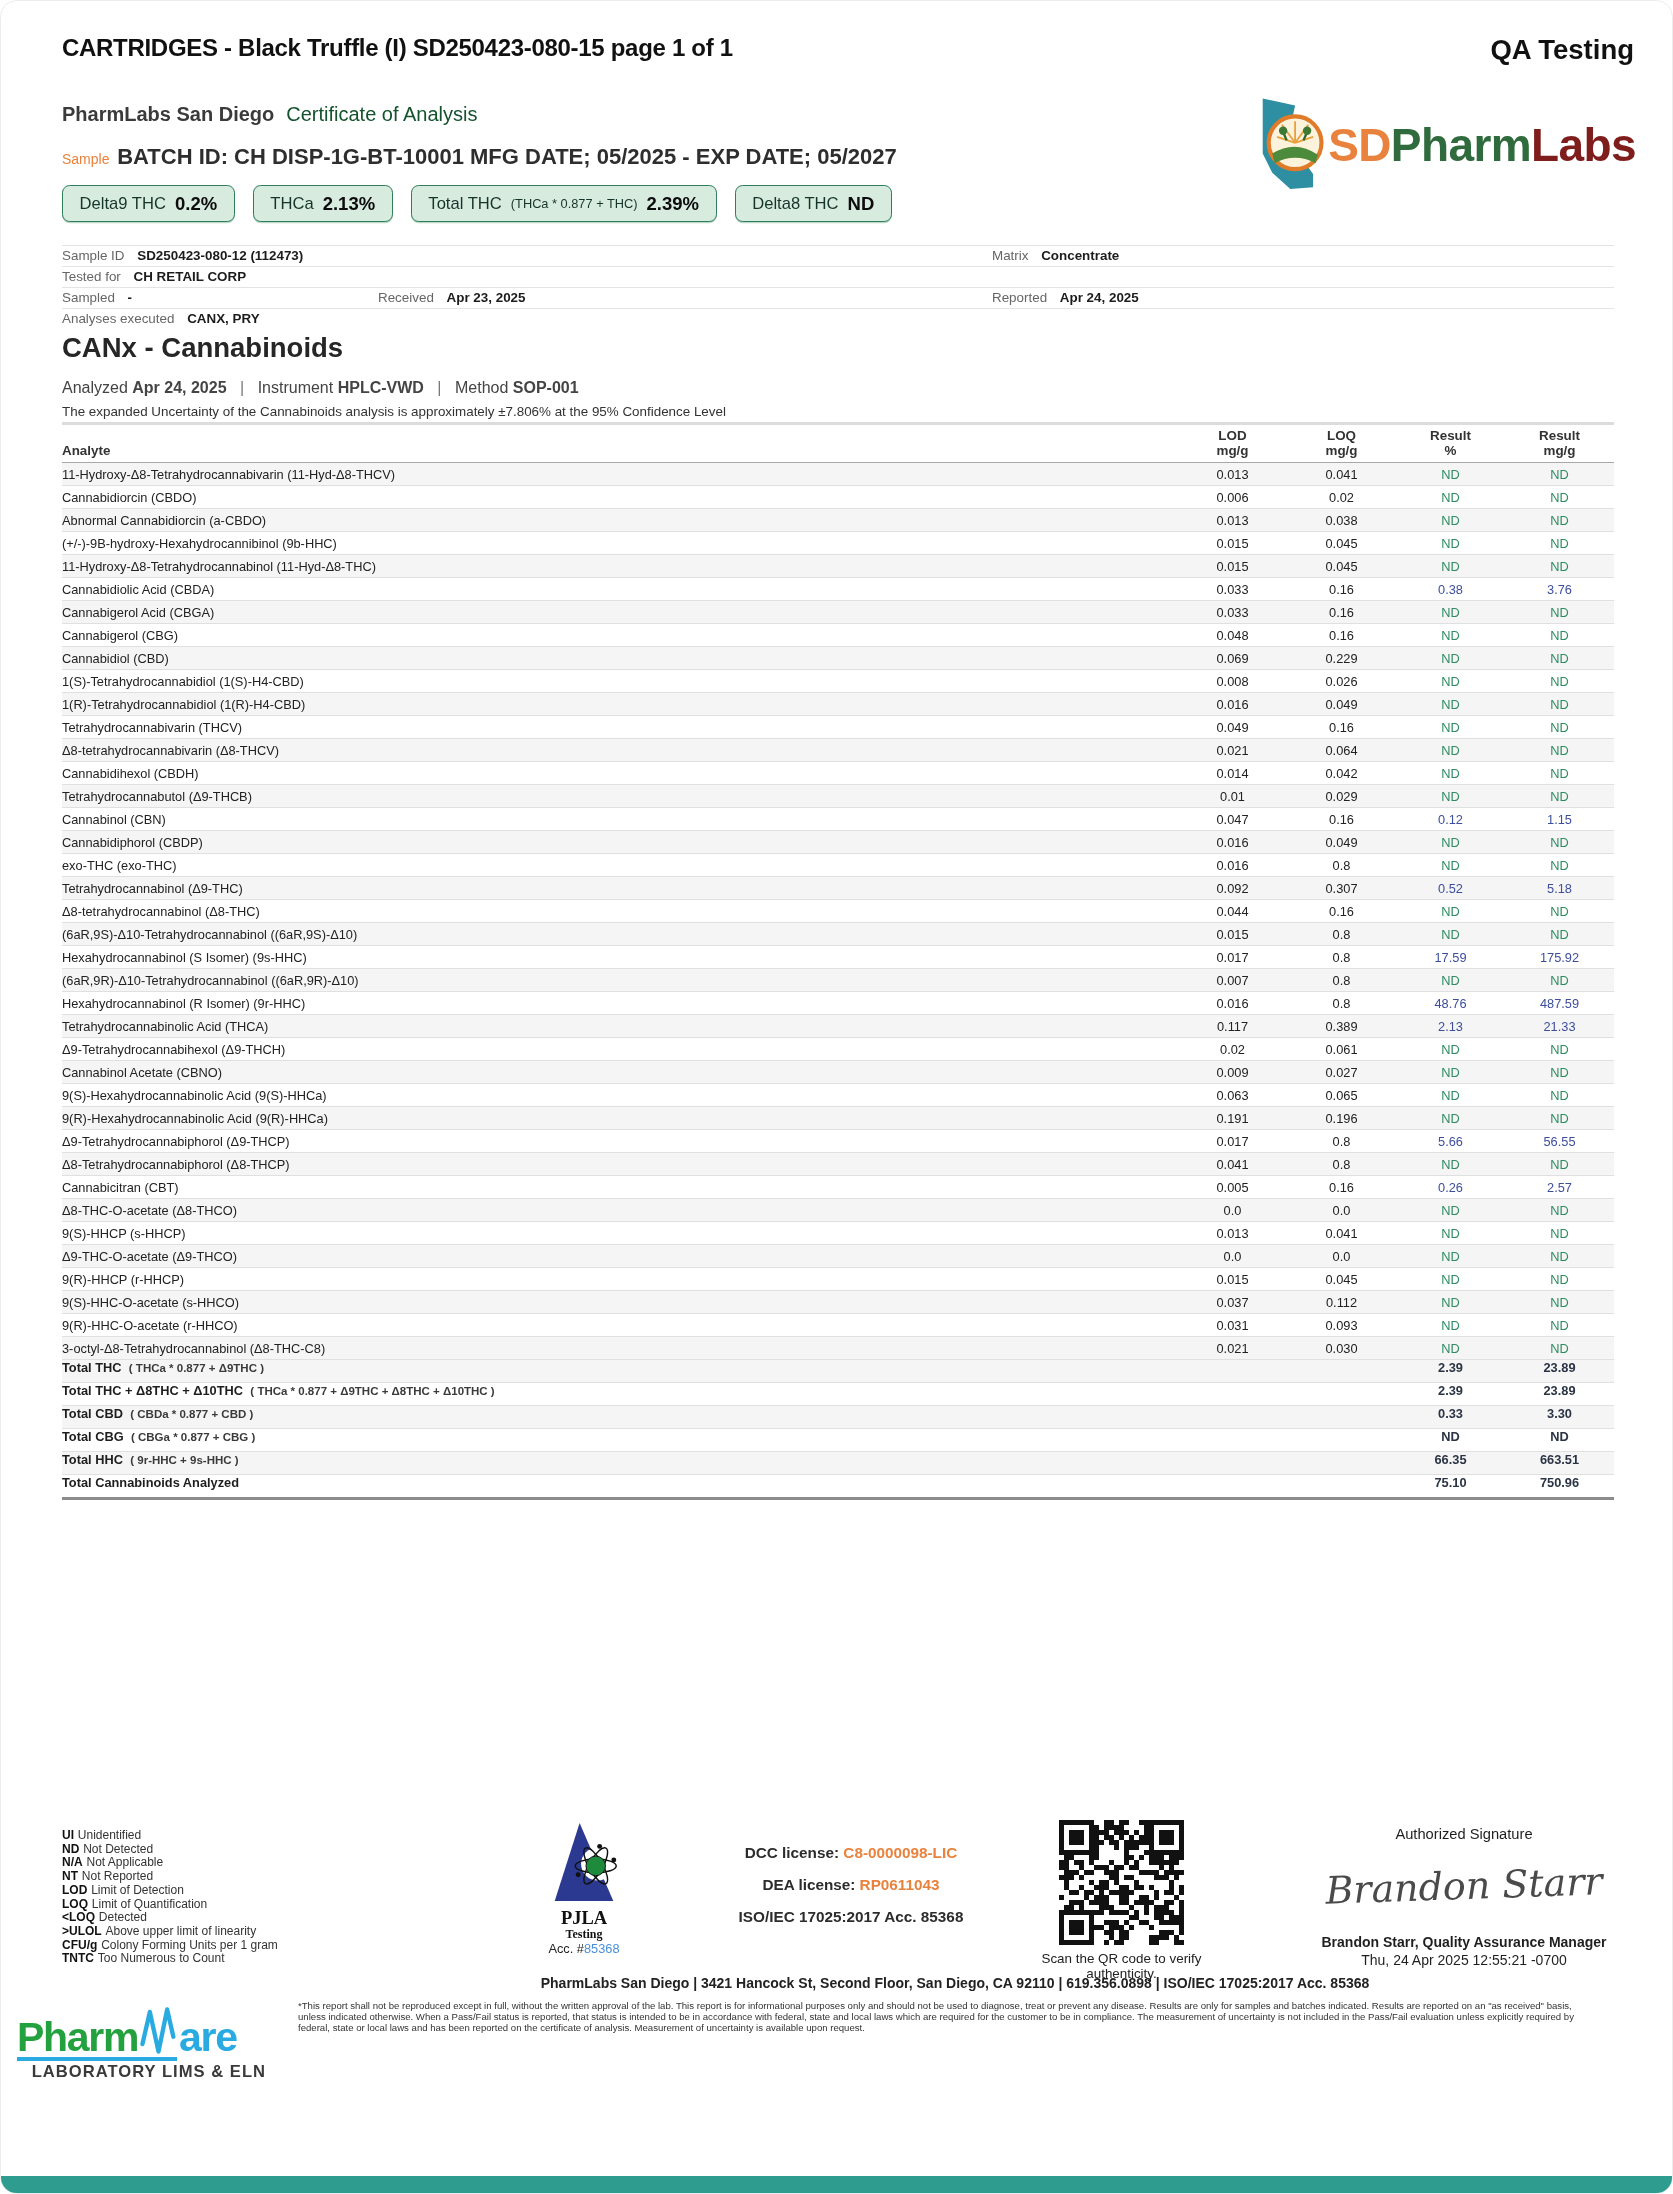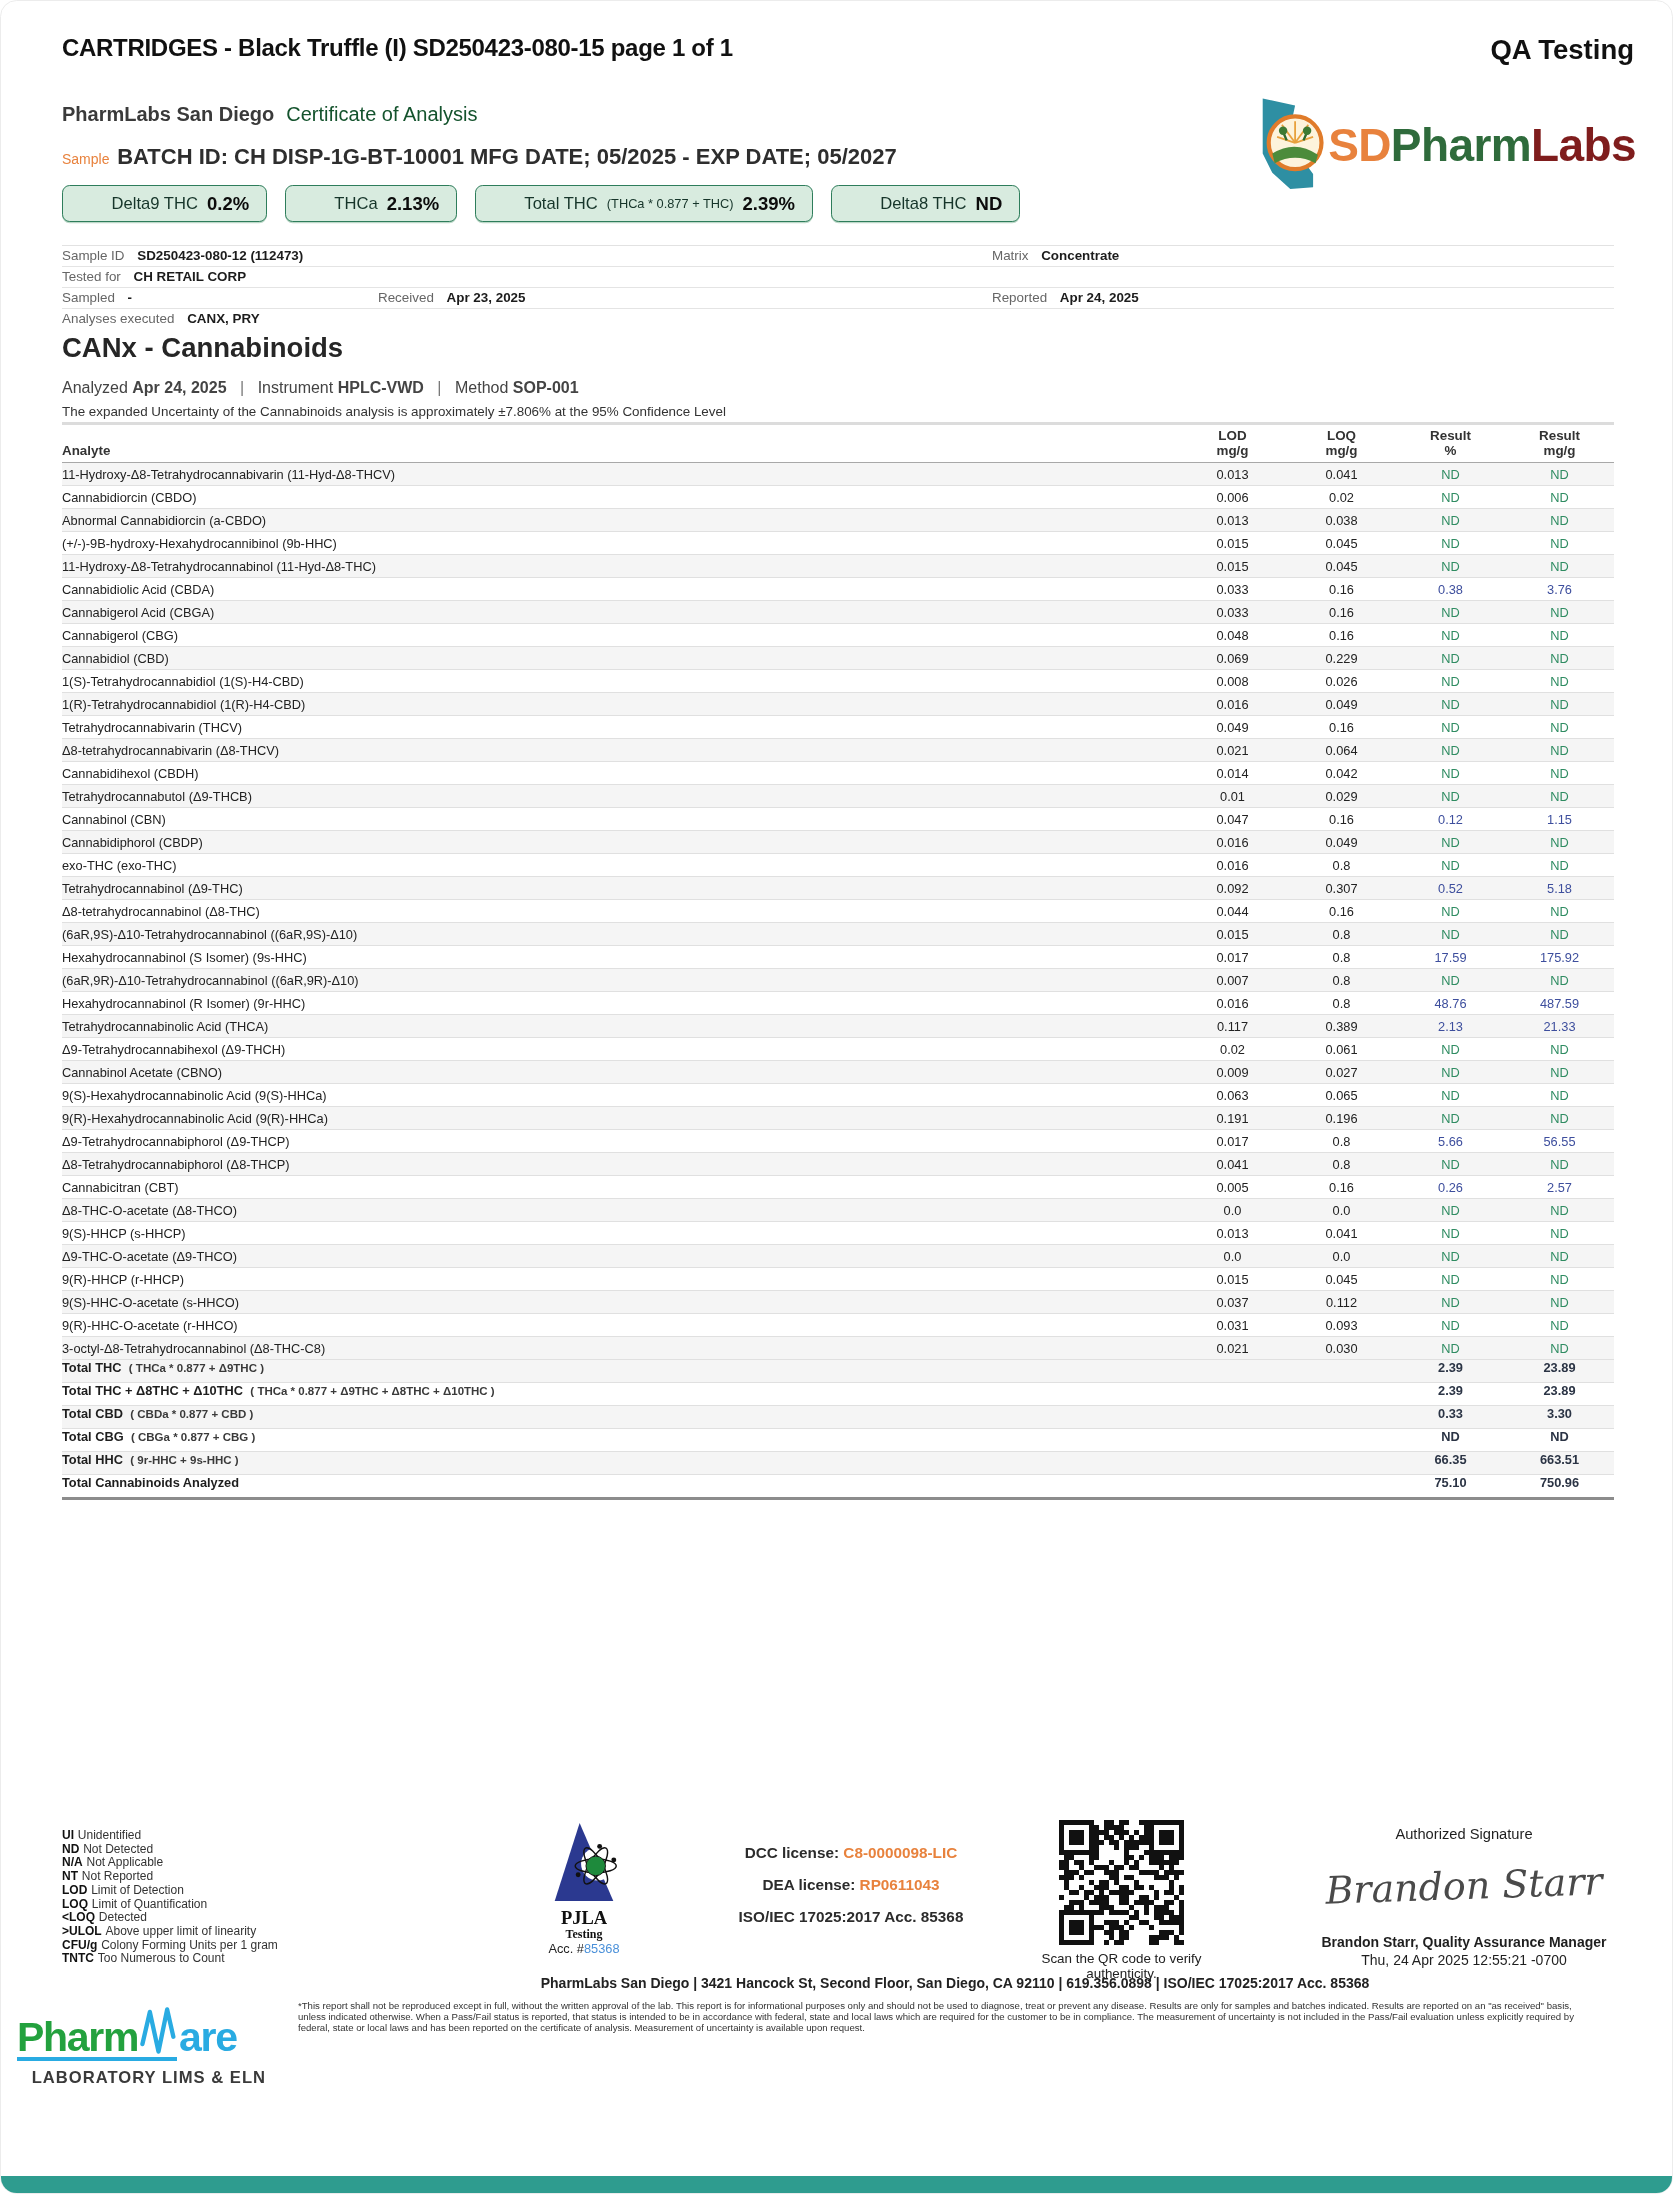--- a/index.html
+++ b/index.html
@@ -20,21 +20,21 @@
   
   .sdlogo{position:absolute;top:95px;right:36px;display:flex;align-items:center;gap:3.8px;}
   .sdlogo-text{font-size:46px;font-weight:bold;letter-spacing:-0.6px;}
   .sd-orange{color:#E8823D;}
   .sd-green{color:#2F6B3C;}
   .sd-blue{color:#7f1d1d;}
   
   .badges{position:absolute;top:184px;left:61px;display:flex;gap:18px;}
   .badge{display:flex;align-items:center;gap:9px;height:35px;padding:0 16.6px;
          background:#D8EBDF;border:1.9px solid #2E7D5B;border-radius:7.7px;box-shadow:0 1.3px 0 #bcd8c8;}
-  .blabel{font-size:16.6px;color:#16352a;margin-left:32px;}
+  .blabel{font-size:16.6px;color:#16352a;}
   .bsub{font-size:12.8px;color:#16352a;}
   .bsub:empty{display:none;}
   .bval{font-size:18.5px;font-weight:bold;color:#0c0c0c;}
   
   .sinfo{position:absolute;top:244px;left:61px;width:1552px;font-size:13.4px;border-top:1.3px solid #e2e2e2;}
   .sirow{position:relative;height:20px;line-height:20px;border-bottom:0.6px solid #e4e4e4;}
   .sirow:last-child{border-bottom:none;}
   .silabel{color:#666;margin-right:9px;}
   .sival{font-weight:bold;color:#1c1c1c;}
   .si-abs1{position:absolute;left:316px;top:0;}
@@ -85,21 +85,21 @@
   .sig-script{font-family:"DejaVu Serif",serif;font-style:italic;font-size:38px;color:#4a4a4a;margin-top:22px;transform:rotate(-2deg);}
   .sig-name{font-size:14px;font-weight:600;color:#1f1f1f;margin-top:25.6px;}
   .sig-date{font-size:14px;color:#1f1f1f;margin-top:2.6px;}
   .address{position:absolute;top:1974px;left:275px;right:38px;text-align:center;font-size:14px;font-weight:600;color:#222;}
   .disclaimer{position:absolute;top:1999px;left:297px;right:83px;font-size:9.6px;line-height:11.2px;color:#333;}
   .pharmware{position:absolute;top:2006px;left:16px;width:256px;}
   .pw-row{display:flex;align-items:flex-end;}
   .pw-green{font-size:41px;font-weight:bold;color:#23A13E;letter-spacing:-1.3px;line-height:38px;}
   .pw-blue{font-size:41px;font-weight:bold;color:#29ABE2;letter-spacing:-1.3px;line-height:38px;}
   .pw-underline{height:3.8px;background:#29ABE2;width:160px;margin-top:1.3px;}
-  .pw-cap{font-size:16.6px;font-weight:bold;color:#3A3A3A;letter-spacing:1px;text-align:right;width:249px;margin-top:7px;}
+  .pw-cap{font-size:16.6px;font-weight:bold;color:#3A3A3A;letter-spacing:1px;text-align:right;width:249px;margin-top:1px;}
   .bottombar{position:absolute;left:0;right:0;bottom:0;height:16.6px;background:#2E9C8F;}
 </style>
 </head>
 <body>
 
 <div class="page">
 
   <div class="title-row">
     <div class="doc-title">CARTRIDGES - Black Truffle (I) SD250423-080-15 page 1 of 1</div>
     <div class="qa-label">QA Testing</div>

